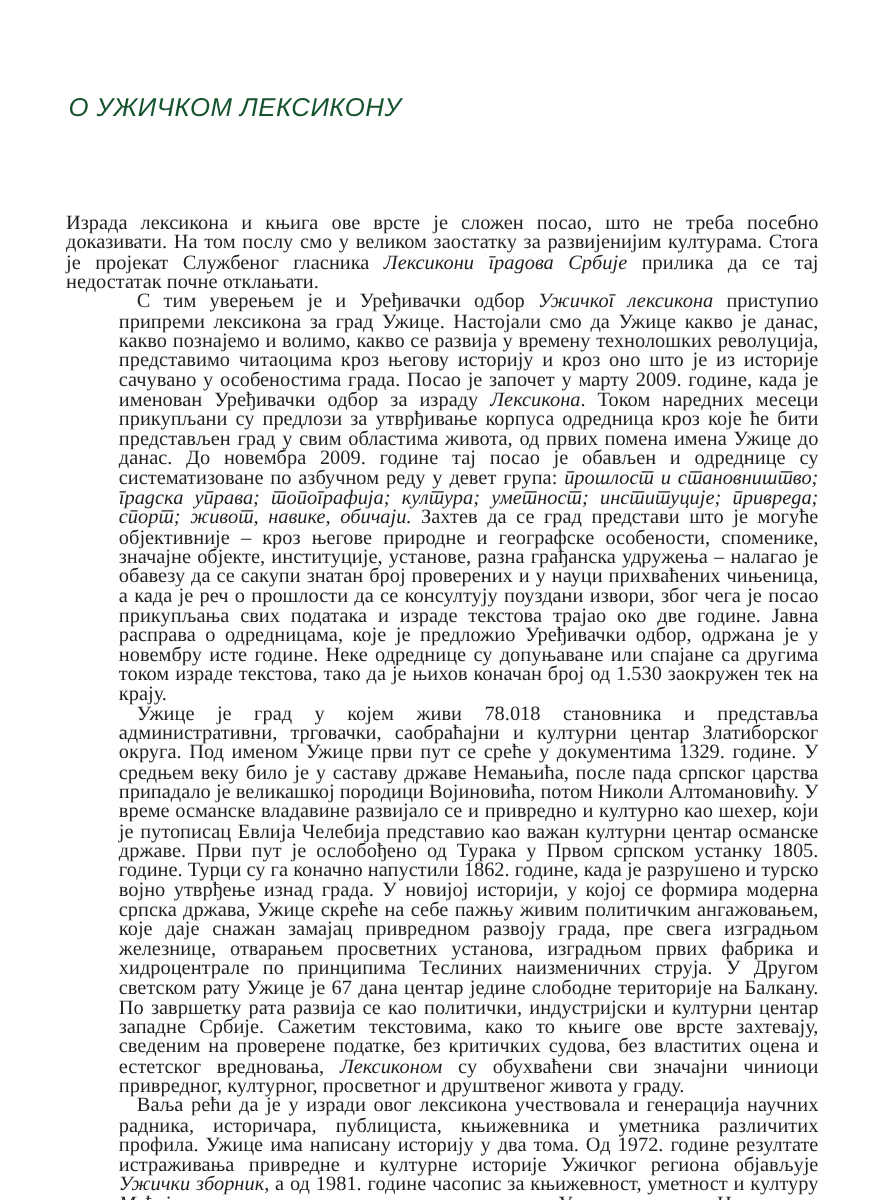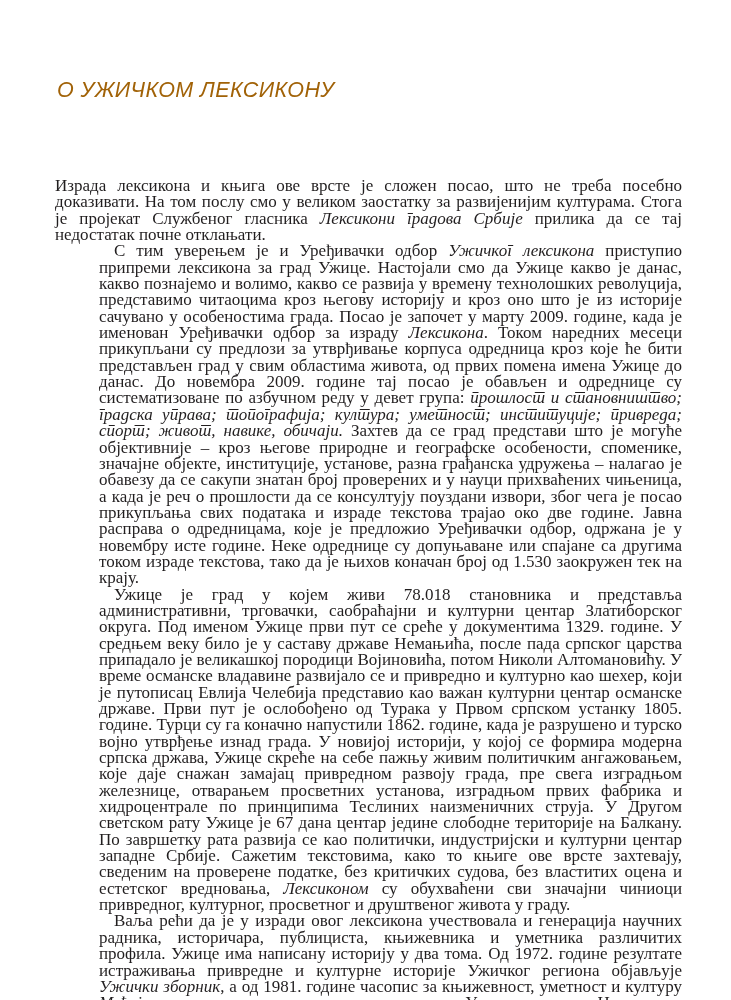--- a/index.html
+++ b/index.html
@@ -47,21 +47,21 @@
     margin-left: 44px;
   }
   .it {
     font-style: italic;
   }
 </style>
 </head>
 <body>
 
 <div class="page" style="background: rgb(255, 255, 255);">
-  <h1 class="title" style="color: #a16207;">О УЖИЧКОМ ЛЕКСИКОНУ</h1>
+  <h1 class="title" style="color: #14532d;">О УЖИЧКОМ ЛЕКСИКОНУ</h1>
 
   <div class="body-text" style="color: rgb(33, 30, 31);">
       <p><span>Израда лексикона и књига ове врсте је сложен посао, што не треба посебно доказивати. На том послу смо у великом заостатку за развијенијим културама. Стога је пројекат Службеног гласника </span><span class="it">Лексикони градова Србије</span><span> прилика да се тај недостатак почне отклањати.</span></p>
       <p class="indent"><span>С тим уверењем је и Уређивачки одбор </span><span class="it">Ужичког лексикона</span><span> приступио припреми лексикона за град Ужице. Настојали смо да Ужице какво је данас, какво познајемо и волимо, какво се развија у времену технолошких револуција, представимо читаоцима кроз његову историју и кроз оно што је из историје сачувано у особеностима града. Посао је започет у марту 2009. године, када је именован Уређивачки одбор за израду </span><span class="it">Лексикона</span><span>. Током наредних месеци прикупљани су предлози за утврђивање корпуса одредница кроз које ће бити представљен град у свим областима живота, од првих помена имена Ужице до данас. До новембра 2009. године тај посао је обављен и одреднице су систематизоване по азбучном реду у девет група: </span><span class="it">прошлост и становништво; градска управа; топографија; култура; уметност; институције; привреда; спорт; живот, навике, обичаји.</span><span> Захтев да се град представи што је могуће објективније – кроз његове природне и географске особености, споменике, значајне објекте, институције, установе, разна грађанска удружења – налагао је обавезу да се сакупи знатан број проверених и у науци прихваћених чињеница, а када је реч о прошлости да се консултују поуздани извори, због чега је посао прикупљања свих података и израде текстова трајао око две године. Јавна расправа о одредницама, које је предложио Уређивачки одбор, одржана је у новембру исте године. Неке одреднице су допуњаване или спајане са другима током израде текстова, тако да је њихов коначан број од 1.530 заокружен тек на крају.</span></p>
       <p class="indent"><span>Ужице је град у којем живи 78.018 становника и представља административни, трговачки, саобраћајни и културни центар Златиборског округа. Под именом Ужице први пут се среће у документима 1329. године. У средњем веку било је у саставу државе Немањића, после пада српског царства припадало је великашкој породици Војиновића, потом Николи Алтомановићу. У време османске владавине развијало се и привредно и културно као шехер, који је путописац Евлија Челебија представио као важан културни центар османске државе. Први пут је ослобођено од Турака у Првом српском устанку 1805. године. Турци су га коначно напустили 1862. године, када је разрушено и турско војно утврђење изнад града. У новијој историји, у којој се формира модерна српска држава, Ужице скреће на себе пажњу живим политичким ангажовањем, које даје снажан замајац привредном развоју града, пре свега изградњом железнице, отварањем просветних установа, изградњом првих фабрика и хидроцентрале по принципима Теслиних наизменичних струја. У Другом светском рату Ужице је 67 дана центар једине слободне територије на Балкану. По завршетку рата развија се као политички, индустријски и културни центар западне Србије. Сажетим текстовима, како то књиге ове врсте захтевају, сведеним на проверене податке, без критичких судова, без властитих оцена и естетског вредновања, </span><span class="it">Лексиконом</span><span> су обухваћени сви значајни чиниоци привредног, културног, просветног и друштвеног живота у граду.</span></p>
       <p class="indent"><span>Ваља рећи да је у изради овог лексикона учествовала и генерација научних радника, историчара, публициста, књижевника и уметника различитих профила. Ужице има написану историју у два тома. Од 1972. године резултате истраживања привредне и културне историје Ужичког региона објављује </span><span class="it">Ужички зборник</span><span>, а од 1981. године часопис за књижевност, уметност и културу </span><span class="it">Међај</span><span> прати литерарно и ликовно стваралаштво у Ужицу и региону. Недељници </span><span class="it">Вести</span><span> и </span><span class="it">Ужичка недеља</span><span> прате живот у свим његовим</span></p>
     </div>
 </div>
 
 </body></html>

